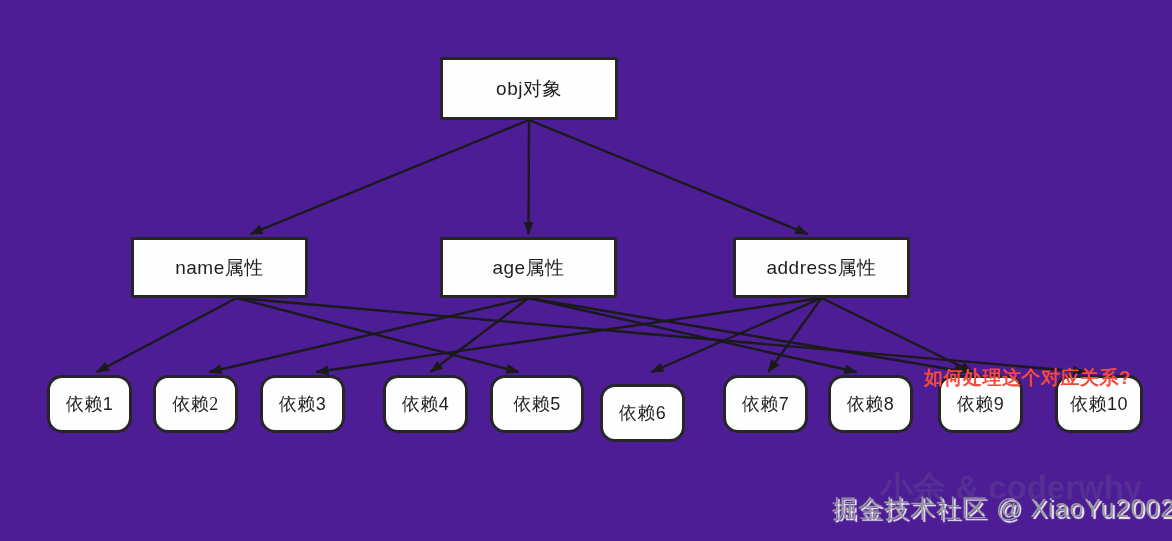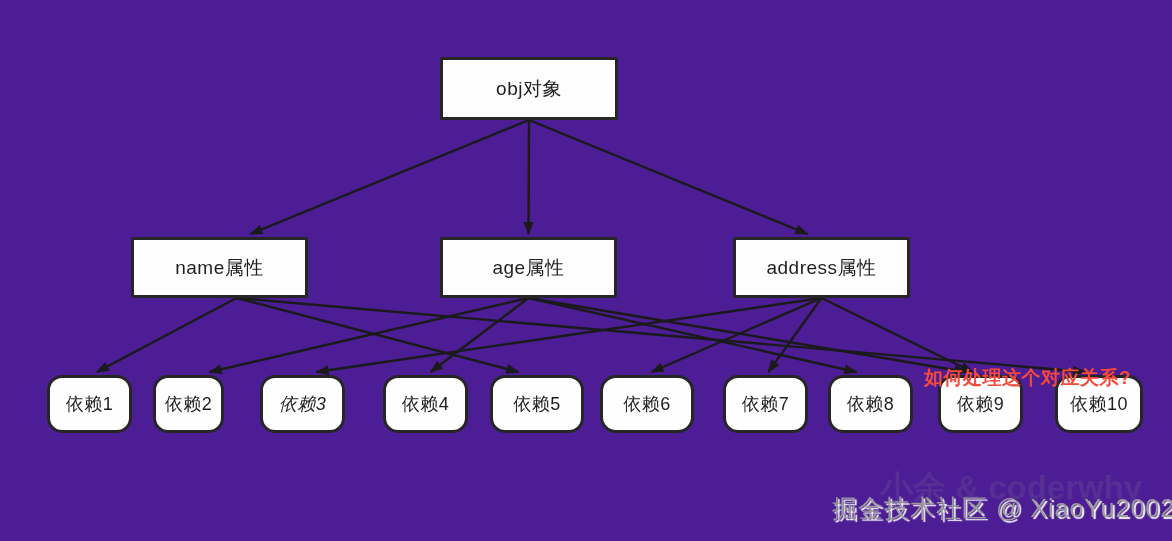--- a/index.html
+++ b/index.html
@@ -69,33 +69,33 @@
     <span>age属性</span>
   </div>
 
   <div class="node" style="left:733px;top:237px;width:177px;height:61px;">
     <span>address属性</span>
   </div>
 
   <div class="node rounded" style="left:47px;top:375px;width:85px;height:58px;">
     <span>依赖1</span>
   </div>
-  <div class="node rounded" style="left:153px;top:375px;width:71px;height:58px;">
+  <div class="node rounded" style="left:153px;top:375px;width:85px;height:58px;font-family:Liberation Serif, serif;">
     <span>依赖2</span>
   </div>
-  <div class="node rounded" style="left:260px;top:375px;width:85px;height:58px;font-style:italic;">
+  <div class="node rounded" style="left:260px;top:375px;width:85px;height:58px;">
     <span>依赖3</span>
   </div>
   <div class="node rounded" style="left:383px;top:375px;width:85px;height:58px;">
     <span>依赖4</span>
   </div>
   <div class="node rounded" style="left:490px;top:375px;width:94px;height:58px;">
     <span>依赖5</span>
   </div>
-  <div class="node rounded" style="left:600px;top:375px;width:94px;height:58px;border-radius:16px;">
+  <div class="node rounded" style="left:600px;top:384px;width:85px;height:58px;">
     <span>依赖6</span>
   </div>
   <div class="node rounded" style="left:723px;top:375px;width:85px;height:58px;">
     <span>依赖7</span>
   </div>
   <div class="node rounded" style="left:828px;top:375px;width:85px;height:58px;">
     <span>依赖8</span>
   </div>
   <div class="node rounded" style="left:938px;top:375px;width:85px;height:58px;">
     <span>依赖9</span>

